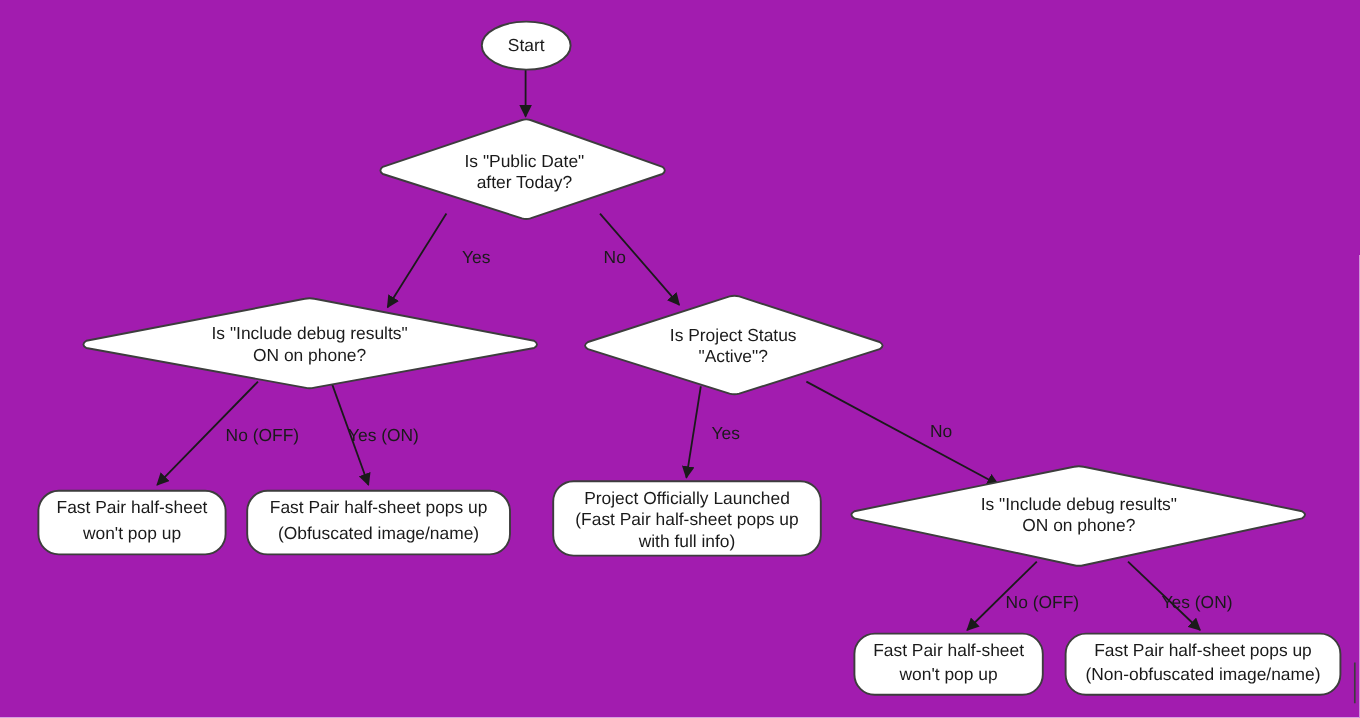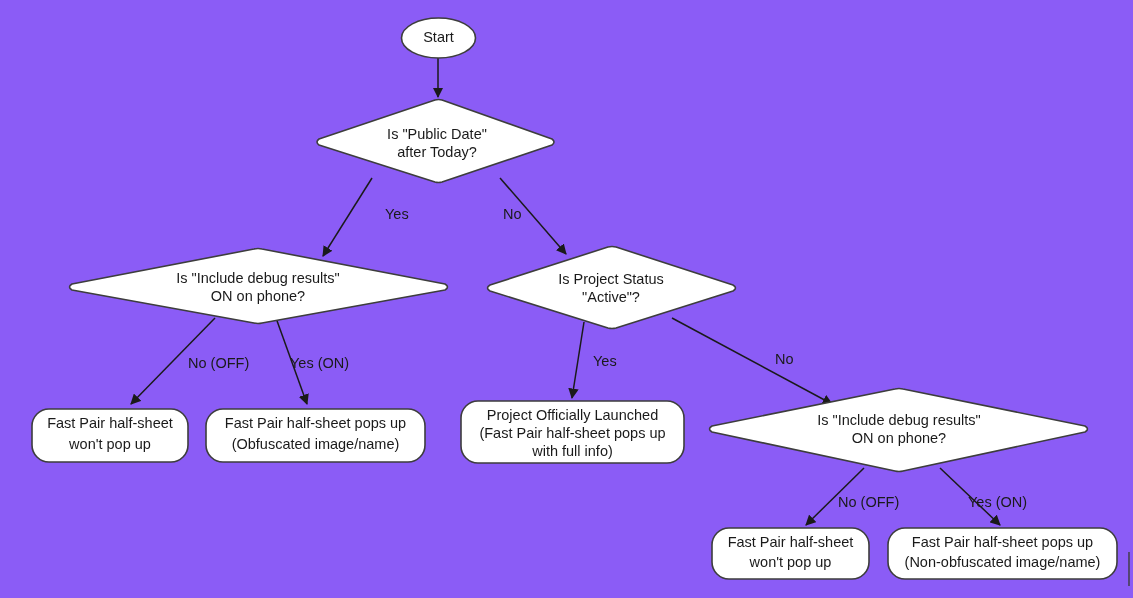--- a/index.html
+++ b/index.html
@@ -8,21 +8,21 @@
     padding: 0;
     background: #ffffff;
   }
   body {
     font-family: "Liberation Sans", sans-serif;
   }
   #flow-root {
     position: relative;
     width: 1133px;
     height: 598px;
-    background: #8b5cf6;
+    background: #a21caf;
     overflow: hidden;
   }
   #flow-svg {
     position: absolute;
     left: 0;
     top: 0;
     width: 1133px;
     height: 598px;
     display: block;
   }

